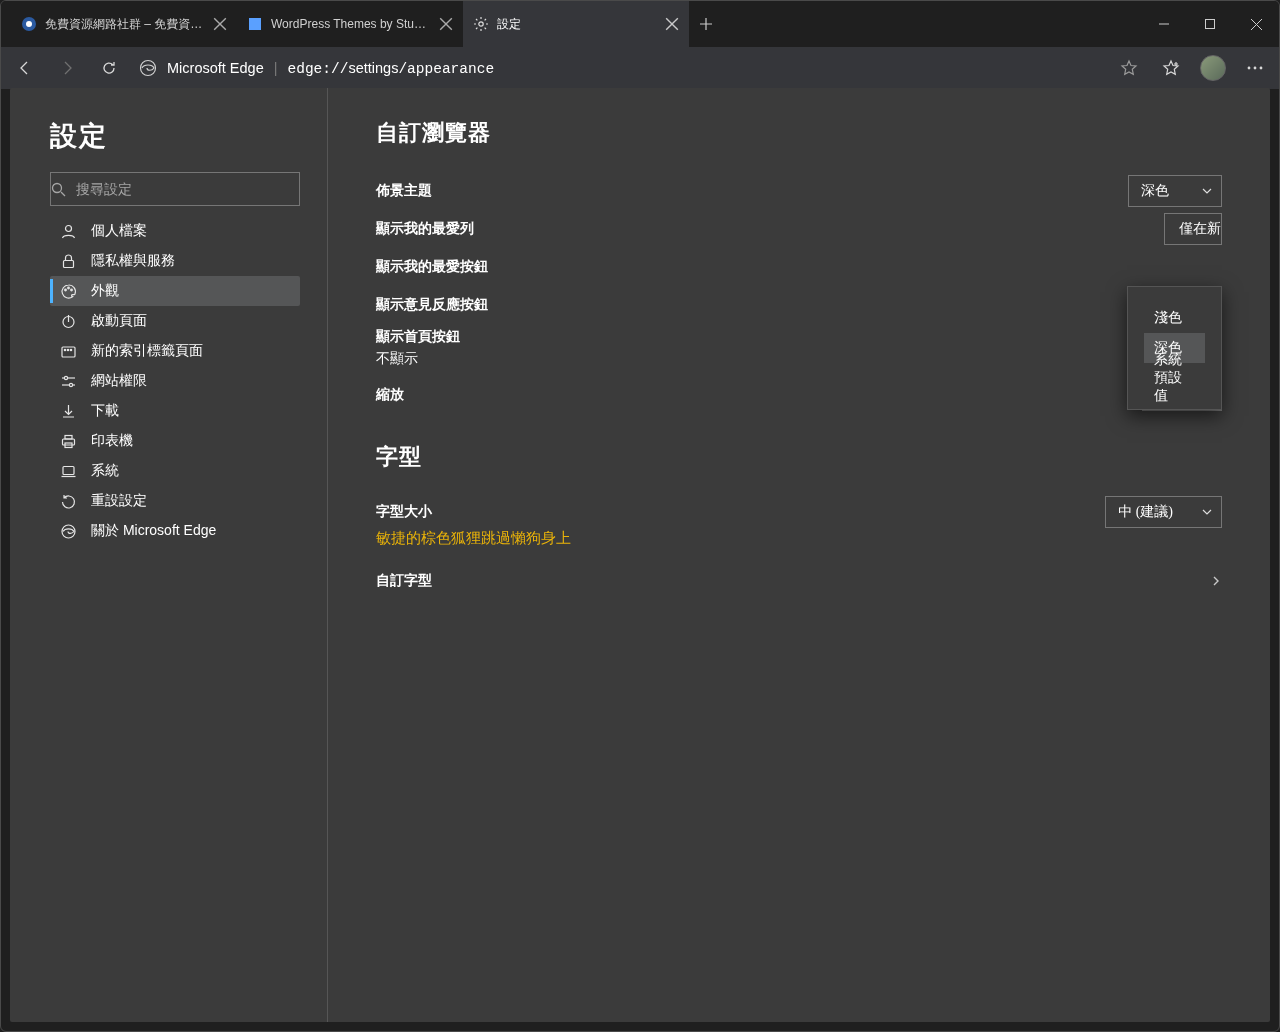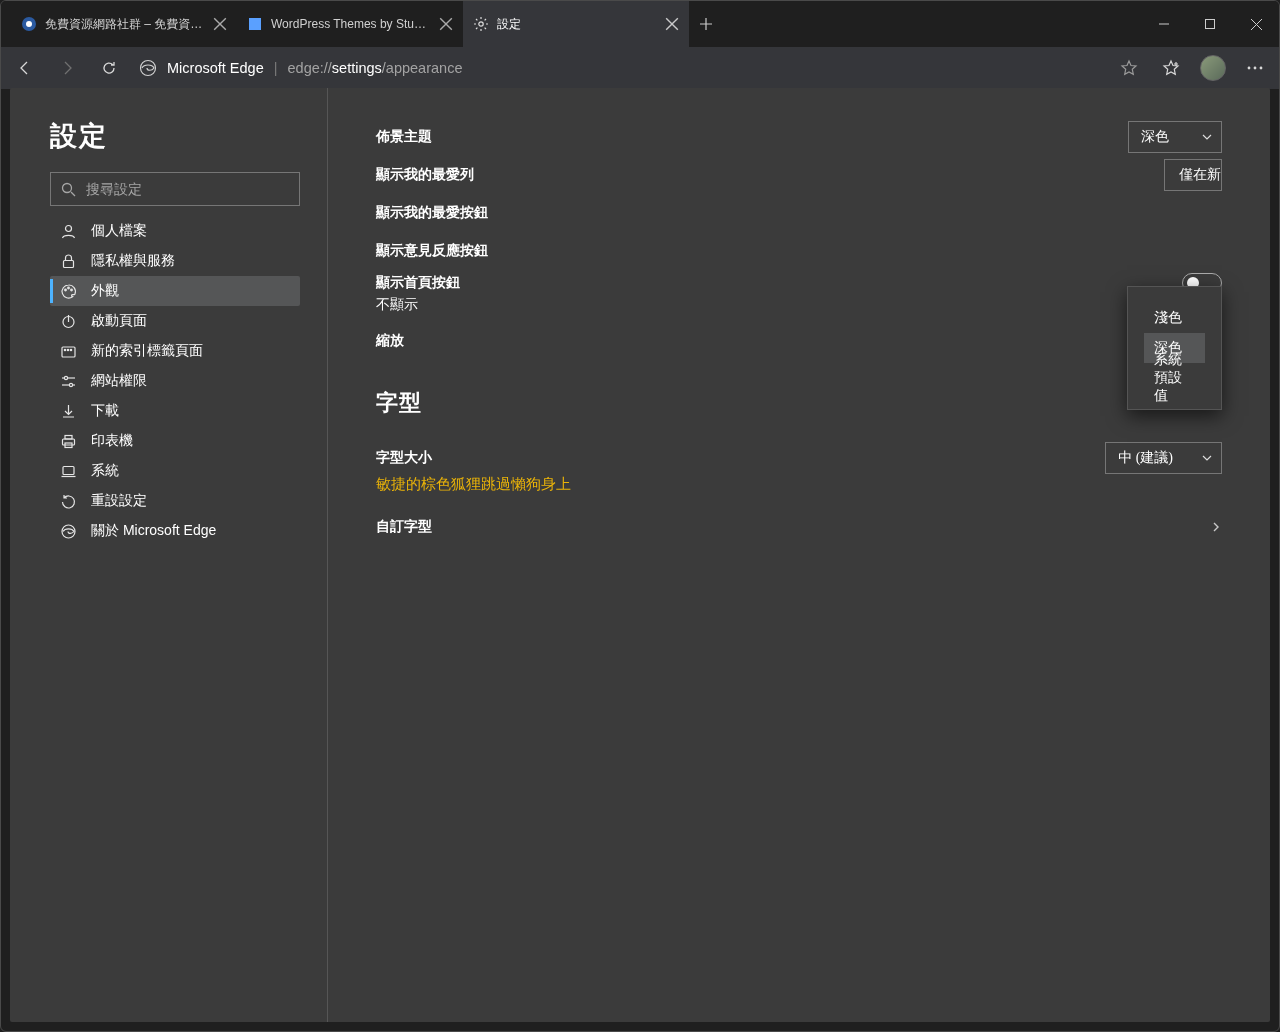--- a/index.html
+++ b/index.html
@@ -50,21 +50,21 @@
 .addr {
   flex: 1; height: 32px;
   display: flex; align-items: center;
   color: #cfcfcf;
   font-size: 14.5px;
   padding: 0 6px;
   gap: 10px;
 }
 .addr .label { color: #fff; }
 .addr .sep { color: #7a7a7a; }
-.addr .prefix { color: #a3a3a3; }
+.addr .prefix { color: #ffffff; font-family: Liberation Mono, monospace; }
 .addr .emph { color: #fff; }
 .avatar { width: 26px; height: 26px; border-radius: 50%; background: linear-gradient(135deg,#8a9a7a,#5a6a5a); border: 1px solid #666; }
 
 
 .content {
   position: absolute;
   top: 88px; left: 10px; right: 10px; bottom: 10px;
   background: #3b3b3b;
   border-radius: 2px;
   display: flex;
@@ -73,21 +73,21 @@
 .sidebar {
   width: 318px;
   border-right: 1px solid #565656;
   padding: 30px 14px 0 40px;
 }
 .sidebar h1 { font-size: 27px; font-weight: 600; letter-spacing: 2px; margin-bottom: 18px; }
 .search-box {
   height: 34px;
   border: 1px solid #767676;
   display: flex; align-items: center;
-  padding: 0 10px; gap: 10px;
+  padding: 0 0; gap: 10px;
   margin-bottom: 10px;
   width: 250px;
 }
 .search-box input {
   flex: 1; background: transparent; border: 0; outline: 0;
   color: #fff; font-size: 14px;
 }
 .search-box input::placeholder { color: #a6a6a6; }
 .nav { list-style: none; }
 .nav li {
@@ -412,20 +412,21 @@
               <circle cx="8.5" cy="8.5" r="6.5"></circle>
               <path d="M3 8.5c2-3.5 9-3.5 11 0-2 2.5-6 2.5-6 0"></path>
             </svg>
           </span>
           <span>關於 Microsoft Edge</span>
         </li>
     </ul>
   </div>
 
   <div class="main">
+    <div class="section-title">自訂瀏覽器</div>
 
     <div class="row">
       <div class="label">佈景主題</div>
       <div class="dropdown">
         <span>深色</span>
         <span class="chev">
             <svg width="12" height="12" viewBox="0 0 12 12" stroke="#ddd" fill="none" stroke-width="1.2">
               <path d="M2 4l4 4 4-4"></path>
             </svg>
           </span>

